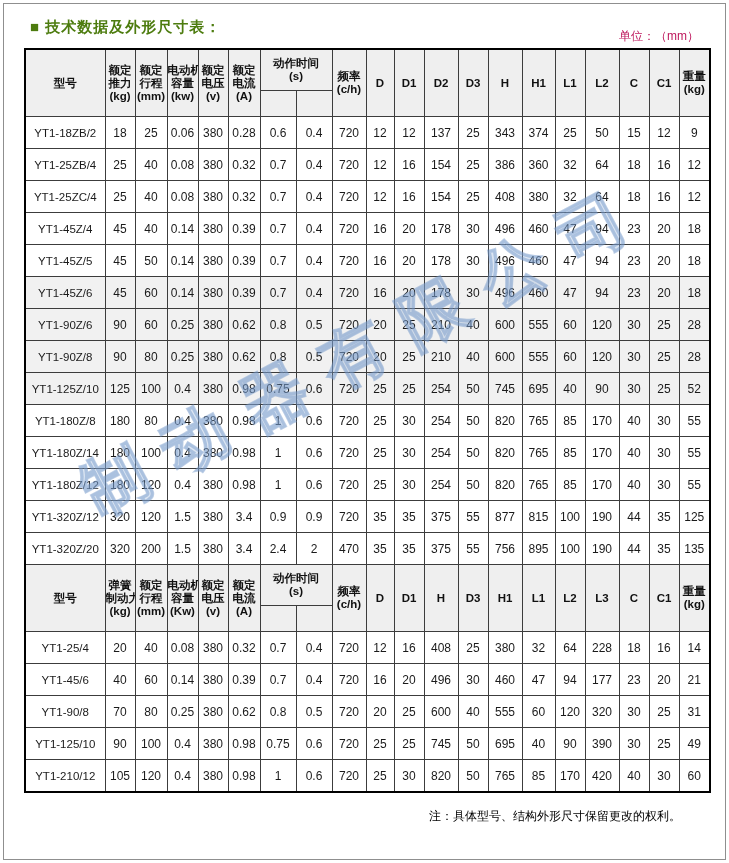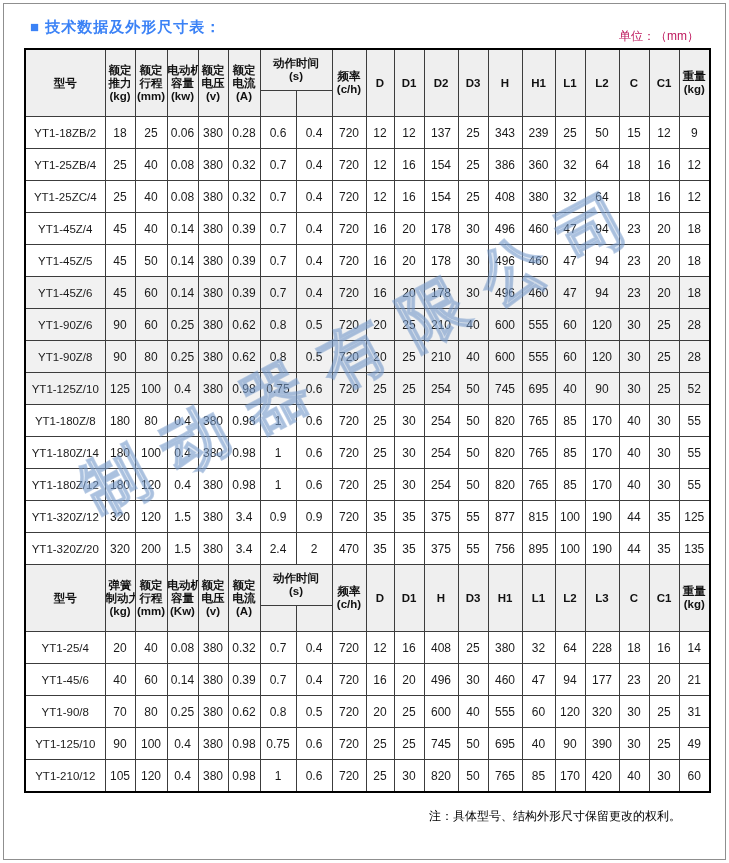--- a/index.html
+++ b/index.html
@@ -1,21 +1,21 @@
 <!DOCTYPE html>
 <html><head>
 <meta charset="utf-8">
 <style>
   html,body{margin:0;padding:0;}
   body{
     width:729px;height:863px;position:relative;background:#ffffff;
     font-family:"Liberation Sans","DejaVu Sans",sans-serif;color:#1a1a1a;overflow:hidden;
   }
   .frame{position:absolute;inset:3px;border:1px solid #8f8f8f;pointer-events:none;}
-  .title{position:absolute;top:18px;left:30px;font-size:15px;font-weight:bold;color:#3b82f6;letter-spacing:1px;text-align:right;}
+  .title{position:absolute;top:18px;left:30px;font-size:15px;font-weight:bold;color:#4d7c0f;letter-spacing:1px;text-align:right;}
   .unit{position:absolute;top:28px;right:30px;font-size:12px;color:#be185d;}
   table.spec{
     position:absolute;top:48px;left:24px;width:681px;
     border-collapse:collapse;table-layout:fixed;
     border:2px solid #000;
     font-size:12px;
   }
   .spec th,.spec td{
     border:1px solid #3c3c3c;text-align:center;vertical-align:middle;
     padding:0;overflow:hidden;white-space:nowrap;
@@ -136,21 +136,21 @@
         <td>380</td>
         <td>0.28</td>
         <td>0.6</td>
         <td>0.4</td>
         <td>720</td>
         <td>12</td>
         <td>12</td>
         <td>137</td>
         <td>25</td>
         <td>343</td>
-        <td>239</td>
+        <td>374</td>
         <td>25</td>
         <td>50</td>
         <td>15</td>
         <td>12</td>
         <td>9</td>
       </tr>
       <tr>
         <td class="model">YT1-25ZB/4</td>
         <td>25</td>
         <td>40</td>

